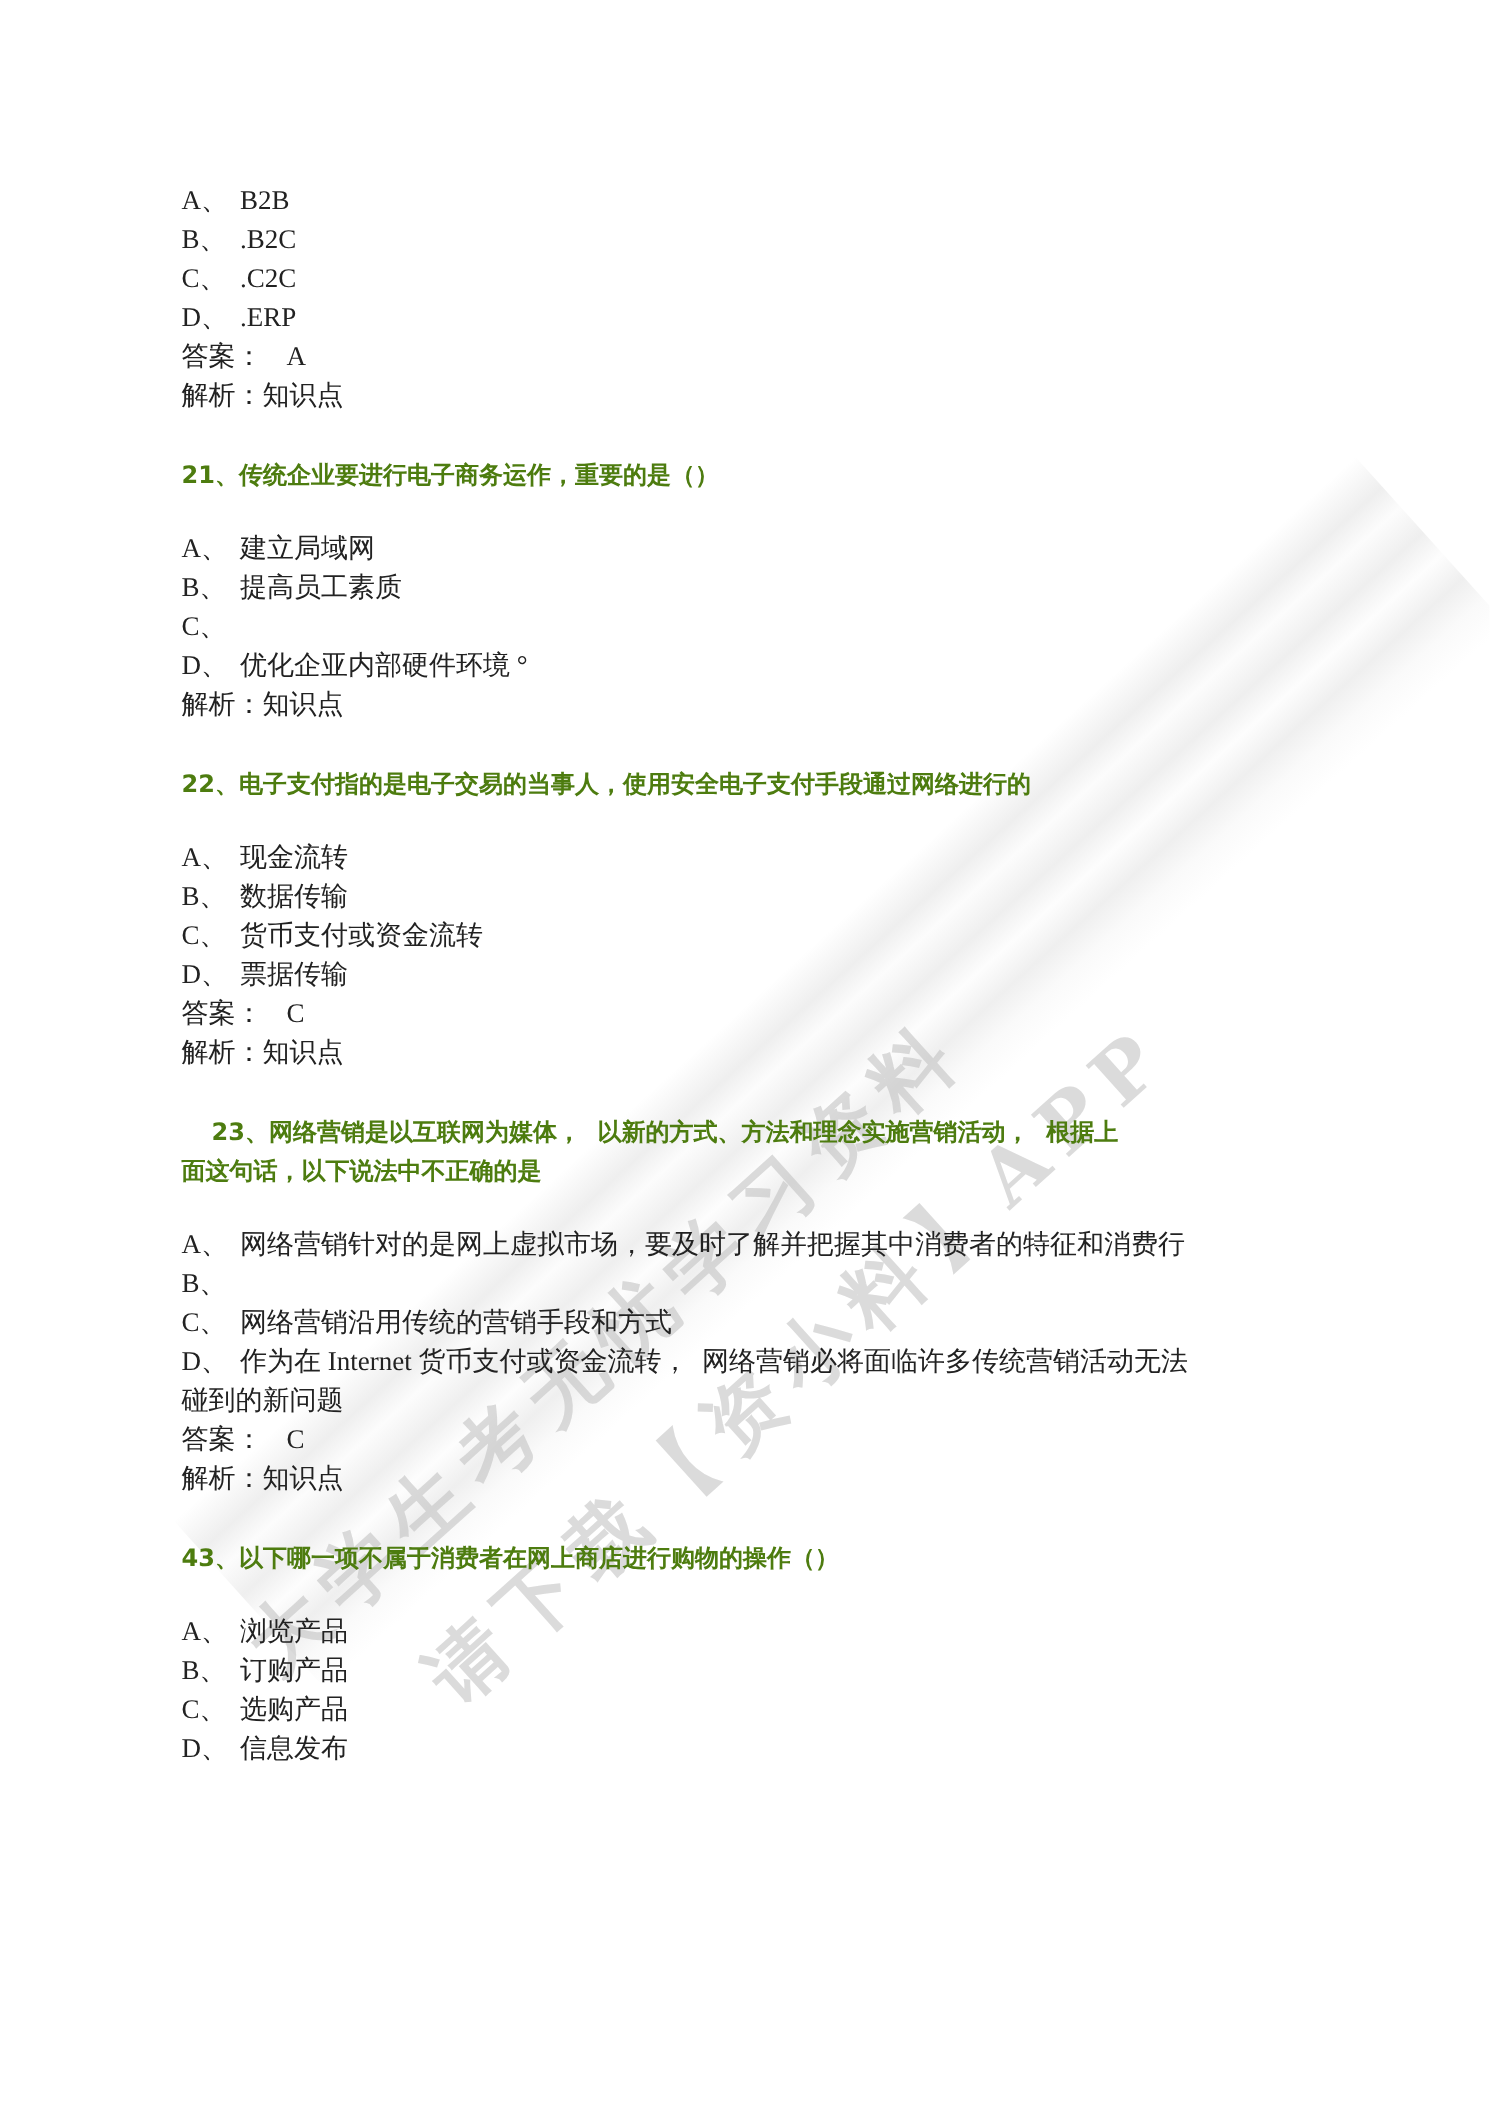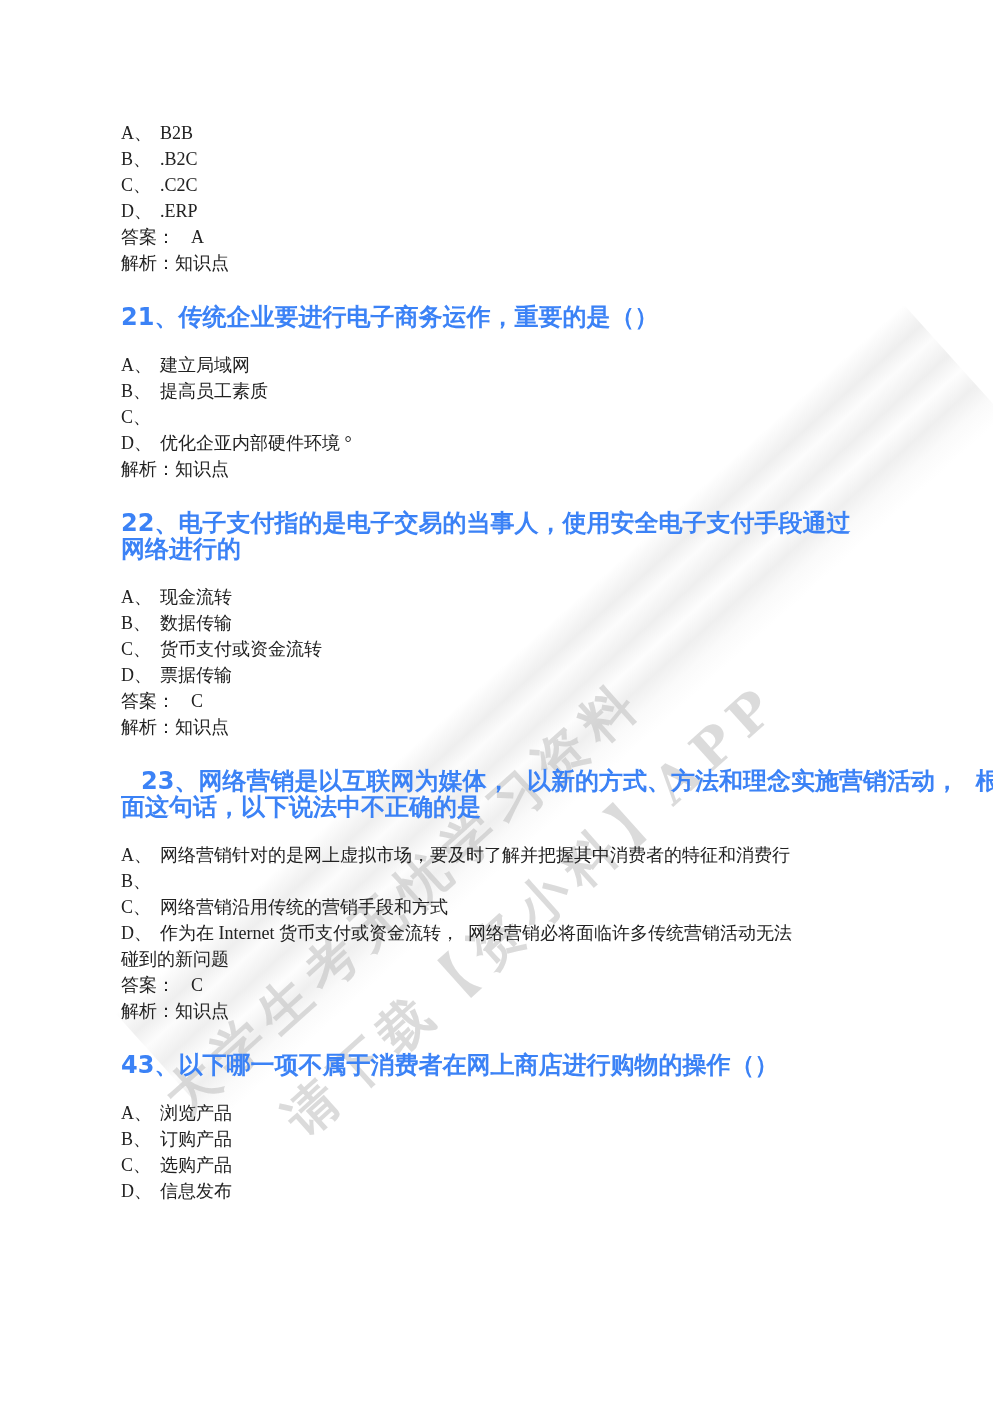--- a/index.html
+++ b/index.html
@@ -76,23 +76,23 @@
   .opt {
     display: flex;
   }
   .opt-key {
     width: 39px;
     flex: 0 0 39px;
   }
   .q-title {
     font-family: "DejaVu Sans", "Liberation Sans", sans-serif;
     font-weight: bold;
-    font-size: 24px;
+    font-size: 16px;
     line-height: 26px;
-    color: #3b82f6;
+    color: #4d7c0f;
   }
   .spacer-before-q { height: 28px; }
   .spacer-after-q { height: 22px; }
   .answer-key { display: inline-block; width: 70px; }
   .analysis-key { display: inline-block; font-family: Liberation Serif, serif; }
 </style>
 </head>
 <body>
 
 <div class="watermark">

